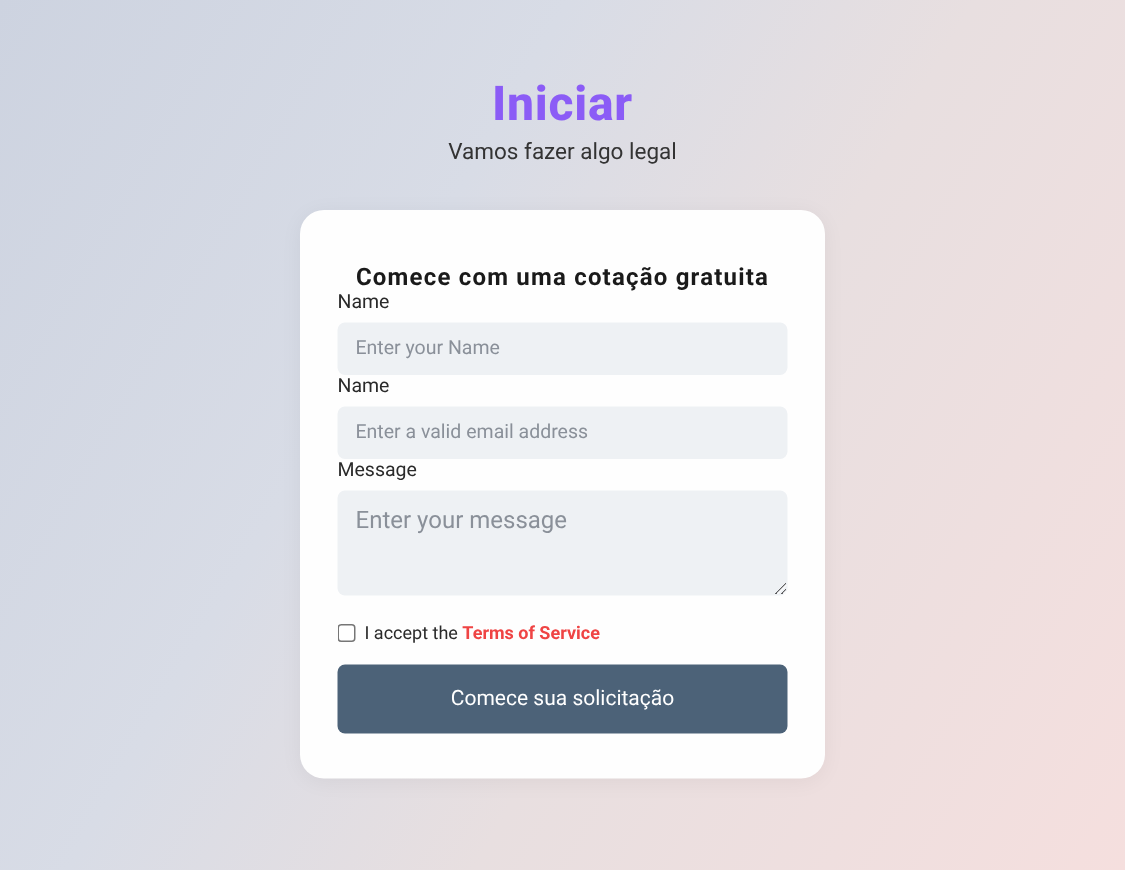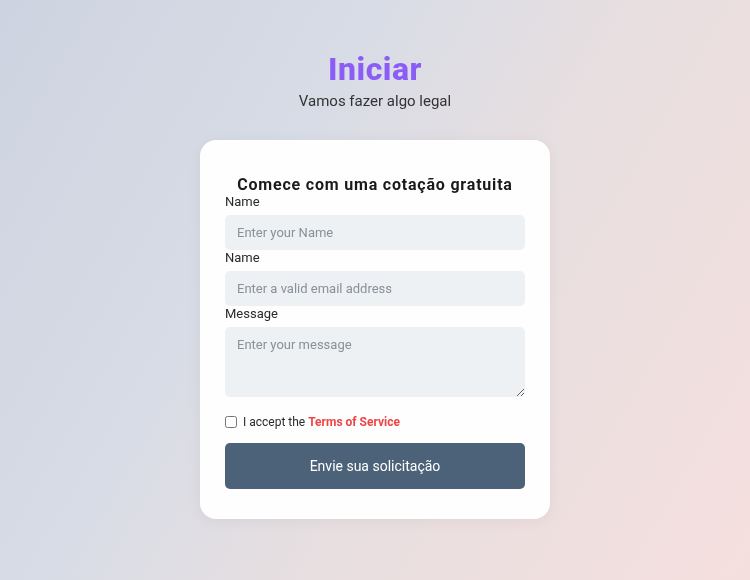--- a/index.html
+++ b/index.html
@@ -80,21 +80,21 @@
     .input::placeholder {
       color: #8a9099;
     }
     
     .textarea {
       width: 100%;
       padding: 10px 12px;
       border: none;
       border-radius: 5px;
       background: #eef1f4;
-      font-size: 13px;
+      font-size: 16px;
       color: #333;
       font-family: inherit;
       resize: vertical;
       height: 70px;
     }
     
     .textarea::placeholder {
       color: #8a9099;
     }
     
@@ -161,14 +161,14 @@
     <textarea class="textarea" placeholder="Enter your message" style=""></textarea>
   </div>
   
   <div class="checkbox-row">
     <input type="checkbox" class="checkbox" style="">
     <span class="checkbox-label">
       <span>I accept the </span><span class="terms-link">Terms of Service</span>
     </span>
   </div>
   
-  <button class="submit-btn">Envie sua solicitação</button>
+  <button class="submit-btn">Comece sua solicitação</button>
 </div>
 
 </body></html>

